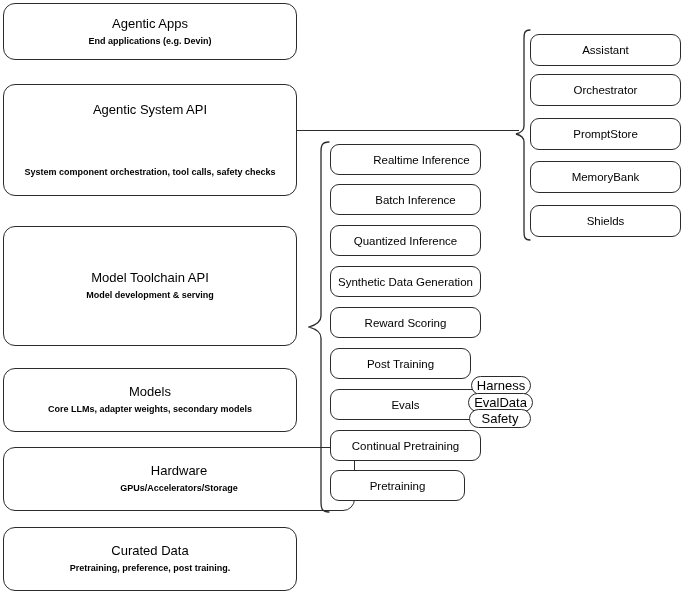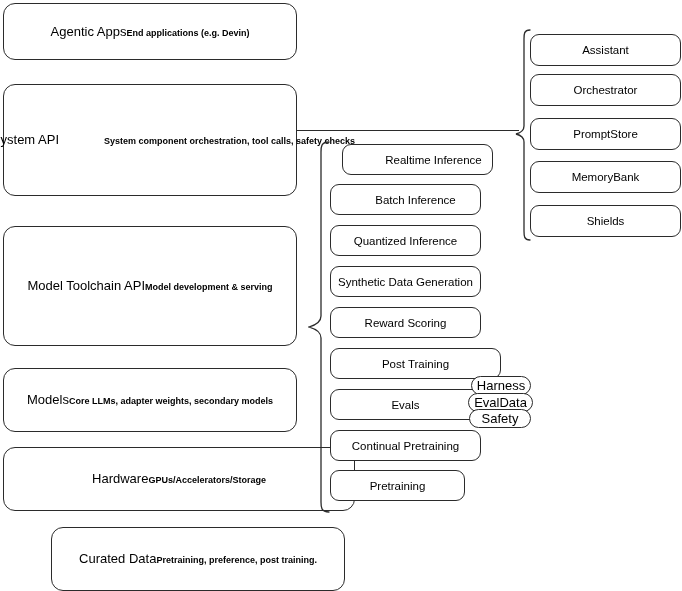--- a/index.html
+++ b/index.html
@@ -20,21 +20,21 @@
   }
 
   
   .layer-box {
     position: absolute;
     box-sizing: border-box;
     border: 1px solid #2b2b2b;
     border-radius: 12px;
     background: #ffffff;
     display: flex;
-    flex-direction: row;
+    flex-direction: column;
     align-items: center;
     justify-content: center;
     text-align: center;
   }
   .layer-title {
     font-size: 13px;
     line-height: 16px;
     color: #000;
     white-space: nowrap;
   }
@@ -116,50 +116,50 @@
   <div class="layer-box" style="left:3px; top:368px; width:294px; height:64px;">
     <div class="layer-title">Models</div>
     <div class="layer-sub">Core LLMs, adapter weights, secondary models</div>
   </div>
 
   <div class="layer-box" style="left:3px; top:447px; width:352px; height:64px;">
     <div class="layer-title">Hardware</div>
     <div class="layer-sub">GPUs/Accelerators/Storage</div>
   </div>
 
-  <div class="layer-box" style="left:3px; top:527px; width:294px; height:64px;margin-left:48px;">
+  <div class="layer-box" style="left:3px; top:527px; width:294px; height:64px;">
     <div class="layer-title">Curated Data</div>
     <div class="layer-sub">Pretraining, preference, post training.</div>
   </div>
 
   <div class="connector" style="left:297px; top:130px; width:222px;"></div>
 
   <div class="brace" style="left:308px; top:141px; width:22px; height:372px;">
     <svg width="22" height="372" viewBox="0 0 22 372" fill="none" xmlns="http://www.w3.org/2000/svg">
       <path d="M21 1 C13 1 13 6 13 11 L13 175 C13 181 8 184 1 186 C8 188 13 191 13 197 L13 361 C13 366 13 371 21 371" stroke="#2b2b2b" stroke-width="1.3" fill="none" stroke-linecap="round"></path>
     </svg>
   </div>
 
   <div class="brace" style="left:515px; top:29px; width:16px; height:212px;">
     <svg width="16" height="212" viewBox="0 0 16 212" fill="none" xmlns="http://www.w3.org/2000/svg">
       <path d="M15 1 C9 1 9 5 9 10 L9 97 C9 102 5 104 1 105 C5 106 9 108 9 113 L9 202 C9 207 9 211 15 211" stroke="#2b2b2b" stroke-width="1.3" fill="none" stroke-linecap="round"></path>
     </svg>
   </div>
 
-  <div class="item-box" style="left:342px; top:144px; width:151px; height:31px;padding-left:32px;">Realtime Inference</div>
+  <div class="item-box" style="left:330px; top:144px; width:151px; height:31px;padding-left:32px;">Realtime Inference</div>
 
   <div class="item-box" style="left:330px; top:184px; width:151px; height:31px;padding-left:20px;">Batch Inference</div>
 
   <div class="item-box" style="left:330px; top:225px; width:151px; height:31px;">Quantized Inference</div>
 
   <div class="item-box" style="left:330px; top:266px; width:151px; height:31px;">Synthetic Data Generation</div>
 
   <div class="item-box" style="left:330px; top:307px; width:151px; height:31px;">Reward Scoring</div>
 
-  <div class="item-box" style="left:330px; top:348px; width:171px; height:31px;">Post Training</div>
+  <div class="item-box" style="left:330px; top:348px; width:141px; height:31px;">Post Training</div>
 
   <div class="item-box" style="left:330px; top:389px; width:151px; height:31px;">Evals</div>
 
   <div class="item-box" style="left:330px; top:430px; width:151px; height:31px;">Continual Pretraining</div>
 
   <div class="item-box" style="left:330px; top:470px; width:135px; height:31px;">Pretraining</div>
 
   <div class="pill" style="left:471px; top:376px; width:60px; height:19px;">Harness</div>
 
   <div class="pill" style="left:468px; top:393px; width:65px; height:19px;">EvalData</div>

